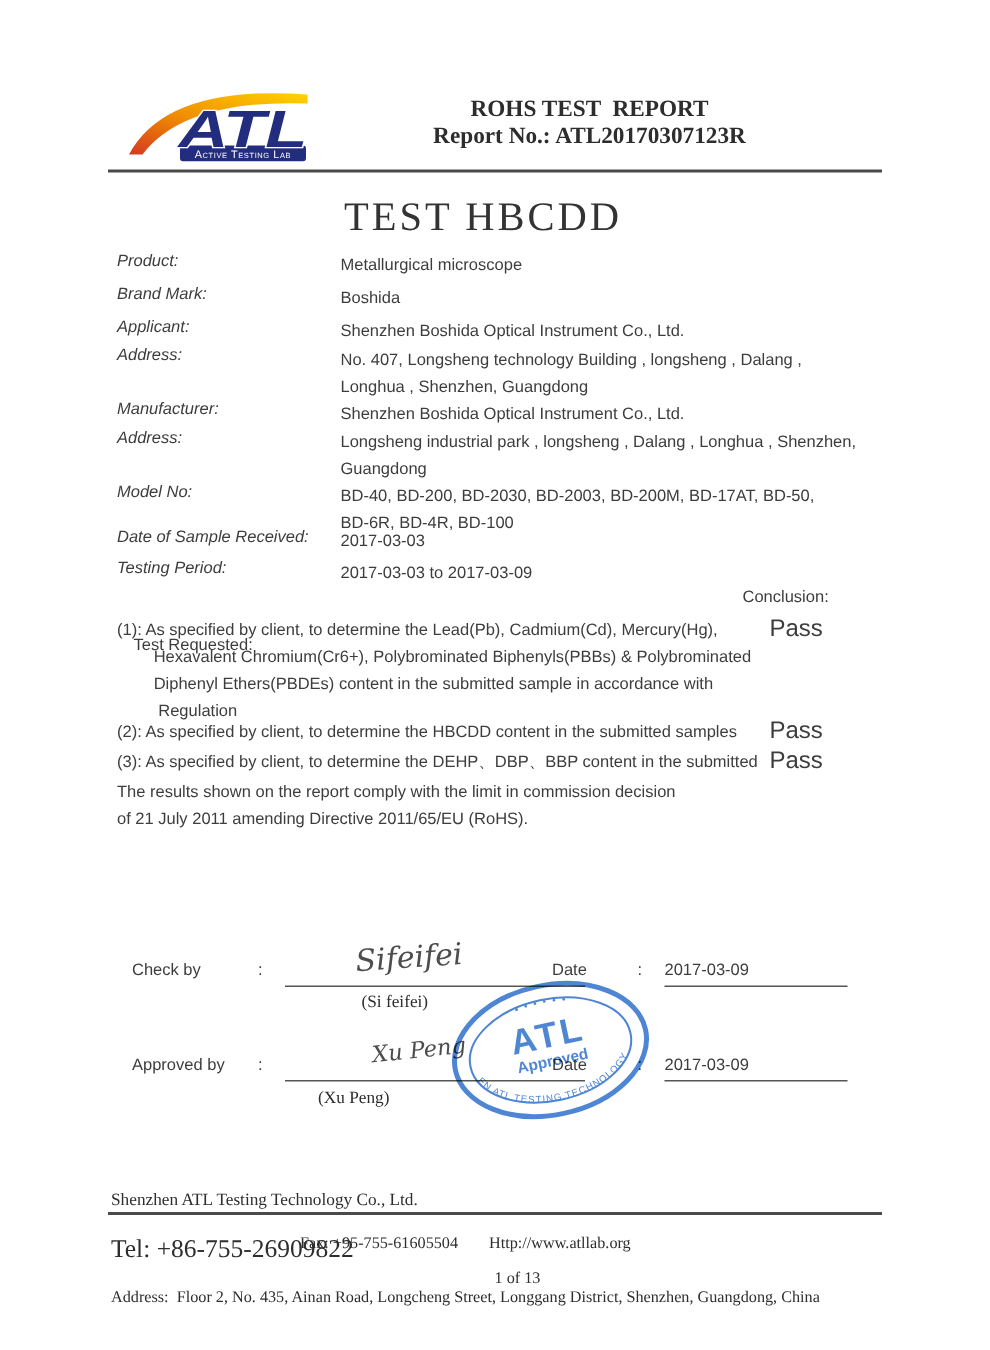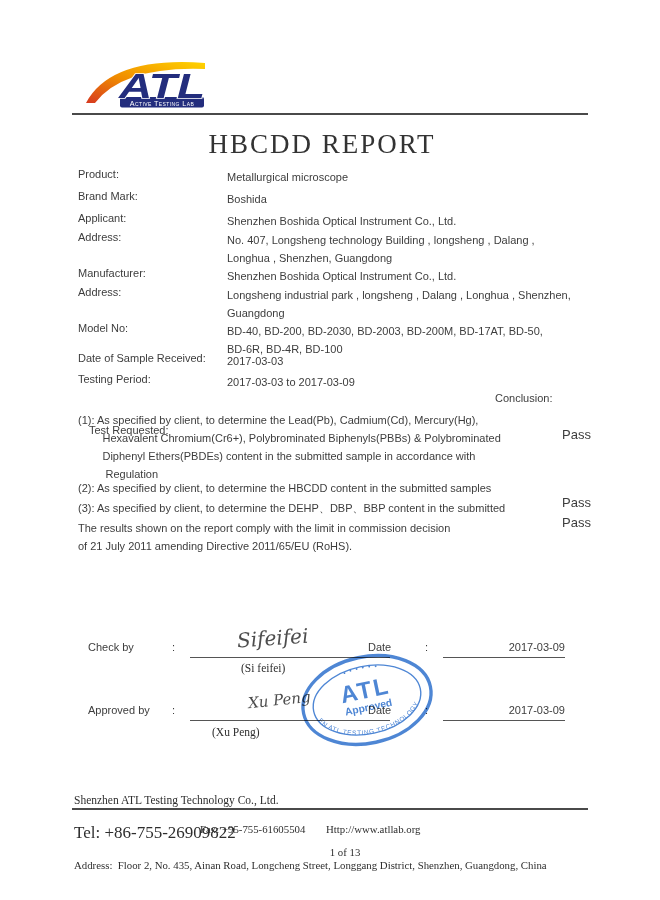--- a/index.html
+++ b/index.html
@@ -10,31 +10,31 @@
   .abs{position:absolute;}
   .sans{font-family:"Liberation Sans",sans-serif;font-size:11px;color:#3d3d3d;}
   .serif{font-family:"Liberation Serif",serif;color:#2d2d2d;}
   .pre{white-space:pre-wrap;}
   .rule{position:absolute;background:#4a4a4a;}
   
   .hdr-text{left:240px;top:64px;width:306px;text-align:center;font-size:15.5px;line-height:18px;font-weight:bold;}
   .doc-title{left:72px;top:129px;width:500px;text-align:center;font-size:27px;letter-spacing:2px;color:#333;}
   
   .frow{position:absolute;left:78px;width:512px;}
-  .flabel{position:absolute;left:0;top:0;white-space:nowrap;}
+  .flabel{position:absolute;left:0;top:0;white-space:nowrap;font-style:italic;}
   .fvalue{position:absolute;left:149px;top:0;width:360px;line-height:18px;}
   
   .titem{position:absolute;left:78px;width:440px;line-height:18px;font-size:11px;}
-  .pass{position:absolute;left:562px;font-size:13px;margin-top:16px;}
+  .pass{position:absolute;left:513px;font-size:16px;}
   
   .sig-label{position:absolute;font-size:11px;color:#3d3d3d;}
   .sigline{position:absolute;border-bottom:1.3px solid #555;height:0;}
   .hand{position:absolute;font-family:"DejaVu Serif",serif;font-style:italic;color:#4d4d4d;}
   .sig-name{position:absolute;font-family:"Liberation Serif",serif;font-size:11.5px;color:#2d2d2d;}
-  .date-val{position:absolute;width:122px;text-align:right;font-size:11px;}
+  .date-val{position:absolute;width:122px;text-align:left;font-size:11px;}
   
   .stamp{position:absolute;left:293px;top:646px;width:148px;height:108px;mix-blend-mode:multiply;opacity:.92;}
   
   .foot{font-family:"Liberation Serif",serif;color:#2e2e2e;}
 </style>
 </head>
 <body>
 
 <div class="page">
 
@@ -47,23 +47,27 @@
           <stop offset="1" stop-color="#ffd400"></stop>
         </linearGradient>
       </defs>
       <path d="M 3,49 Q 28,2 122,9 L 122,15 Q 40,12 12,49 Z" fill="url(#swoosh)"></path>
       <rect x="37" y="43" width="84" height="10.5" rx="2" fill="#232d7d"></rect>
       <text x="36" y="44" font-family="Liberation Sans, sans-serif" font-size="35" font-weight="bold" font-style="italic" fill="#232d7d" stroke="#ffffff" stroke-width="1.6" paint-order="stroke" textLength="86" lengthAdjust="spacingAndGlyphs">ATL</text>
       <text x="79" y="51.5" text-anchor="middle" font-family="Liberation Sans, sans-serif" font-size="7.2" fill="#ffffff" style="font-variant:small-caps;letter-spacing:0.4px;">Active Testing Lab</text>
     </svg>
   </div>
 
+  <div class="abs serif hdr-text">
+    <div class="pre">ROHS TEST  REPORT</div>
+    <div class="pre">Report No.: ATL20170307123R</div>
+  </div>
   <div class="rule" style="left:72px;top:113px;width:516px;height:2px;"></div>
 
-  <div class="abs serif doc-title">HBCDD REPORT</div>
+  <div class="abs serif doc-title">TEST HBCDD</div>
 
   <div class="frow sans" style="top:168px">
     <span class="flabel">Product:</span>
     <span class="fvalue pre">Metallurgical microscope</span>
   </div>
   <div class="frow sans" style="top:190px">
     <span class="flabel">Brand Mark:</span>
     <span class="fvalue pre">Boshida</span>
   </div>
   <div class="frow sans" style="top:212px">

